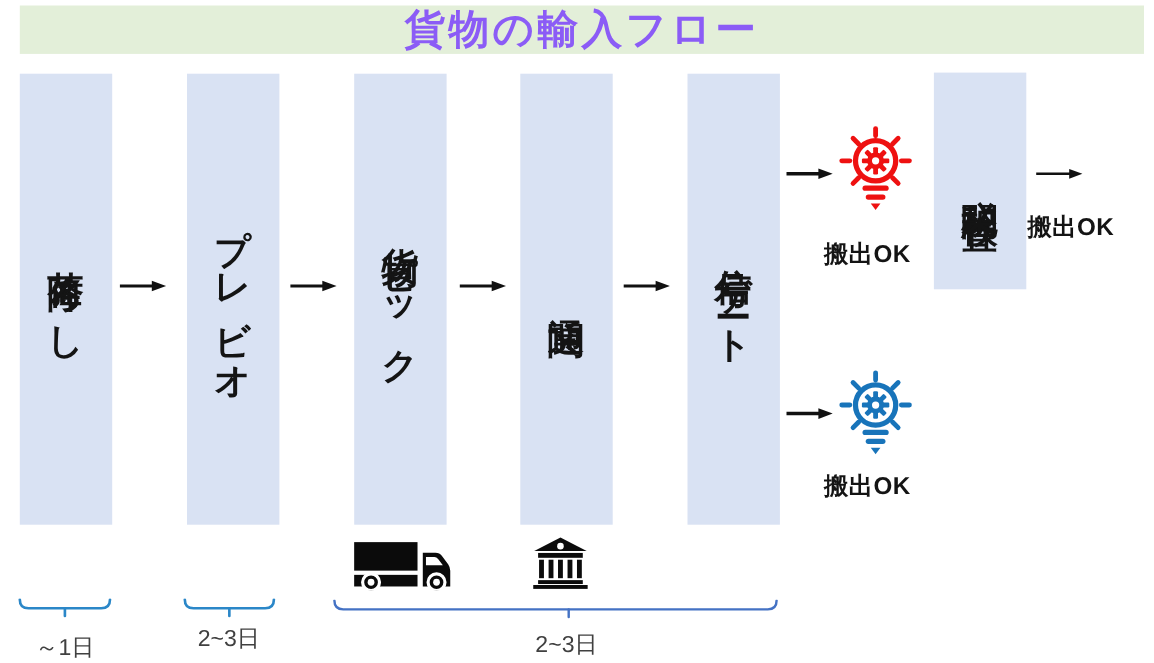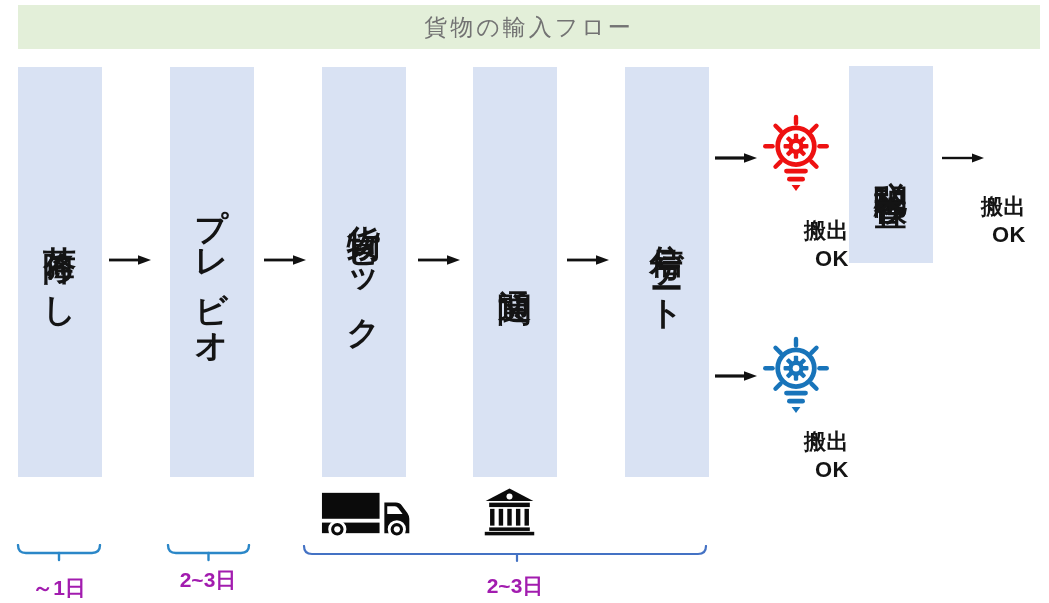--- a/index.html
+++ b/index.html
@@ -4,21 +4,21 @@
 <style>
   * { margin:0; padding:0; box-sizing:border-box; }
   html,body { background:#ffffff; }
   body { font-family:"Liberation Sans","DejaVu Sans",sans-serif; color:#151515; }
   .canvas { position:relative; width:1049px; height:603px; background:#ffffff; overflow:hidden; }
 
   .title-bar {
     position:absolute; left:18px; top:5px; width:1022px; height:44px;
     background:#e3efd9; display:flex; align-items:center; justify-content:center;
   }
-  .title-text { font-size:23px; font-weight:400; letter-spacing:3px; color:#737373; }
+  .title-text { font-size:37px; font-weight:700; letter-spacing:3px; color:#8b5cf6; }
 
   .col {
     position:absolute; top:67px; height:410px; width:84px; background:#d9e2f3;
     display:flex; align-items:center; justify-content:center;
   }
   .col-1 { left:18px; }
   .col-2 { left:170px; }
   .col-3 { left:322px; }
   .col-4 { left:473px; }
   .col-5 { left:625px; }
@@ -39,40 +39,40 @@
   .arrow-6 { left:941px; top:151px; }
   .arrow-7 { left:714px; top:369px; }
   .arrow svg { display:block; width:44px; height:14px; }
 
   .bulb { position:absolute; width:78px; height:82px; }
   .bulb svg { display:block; width:100%; height:100%; }
   .bulb-ng { left:757px; top:114px; color:#ee1111; }
   .bulb-ok { left:757px; top:336px; color:#1874ba; }
 
   .result-label {
-    position:absolute; width:100px; text-align:right;
-    font-size:22px; font-weight:700; color:#141414; letter-spacing:0.5px;padding-left:24px;
+    position:absolute; width:100px; text-align:left;
+    font-size:22px; font-weight:700; color:#141414; letter-spacing:0.5px;
   }
   .label-ng { left:749px; top:216px; }
   .label-ok-retry { left:749px; top:427px; }
   .label-ok-final { left:934px; top:192px; width:92px; }
 
   .picto { position:absolute; color:#0b0b0b; }
   .picto svg { display:block; width:100%; height:100%; }
   .truck { left:321px; top:489px; width:96px; height:48px; }
   .bank  { left:483px; top:486px; width:53px; height:51px; }
 
   .brace { position:absolute; height:18px; }
   .brace svg { display:block; }
   .brace-1 { left:16px;  top:544px; width:86px;  color:#2b87c8; }
   .brace-2 { left:166px; top:544px; width:85px;  color:#2b87c8; }
   .brace-3 { left:302px; top:545px; width:406px; color:#4472c4; }
 
   .duration {
-    position:absolute; text-align:center; font-size:21px; font-weight:700; color:#a21caf;
+    position:absolute; text-align:center; font-size:21px; font-weight:400; color:#404040;
   }
   .dur-1 { left:11px;  top:574px; width:96px; }
   .dur-2 { left:160px; top:566px; width:96px; }
   .dur-3 { left:455px; top:572px; width:120px; }
 </style>
 </head>
 <body>
 
 <div class="canvas">
 

